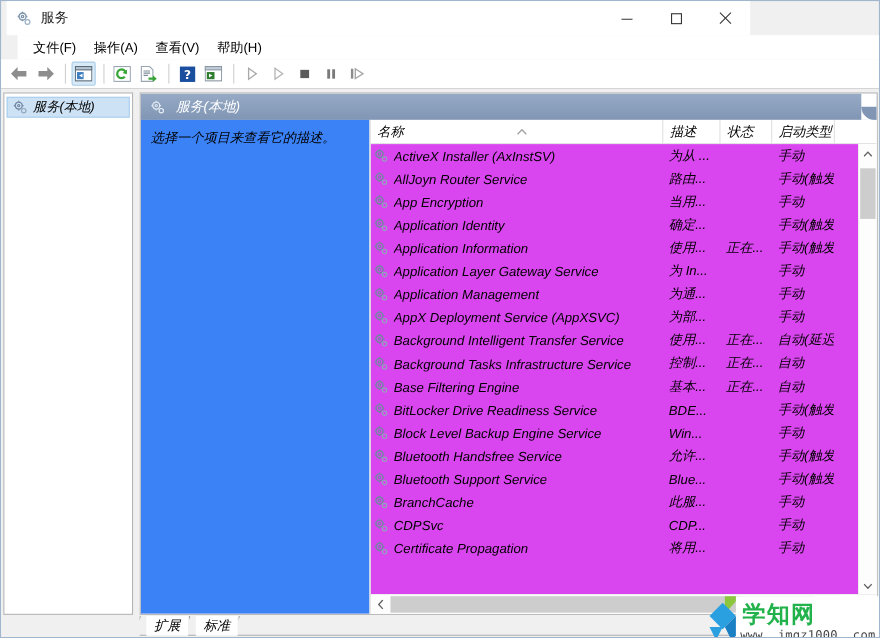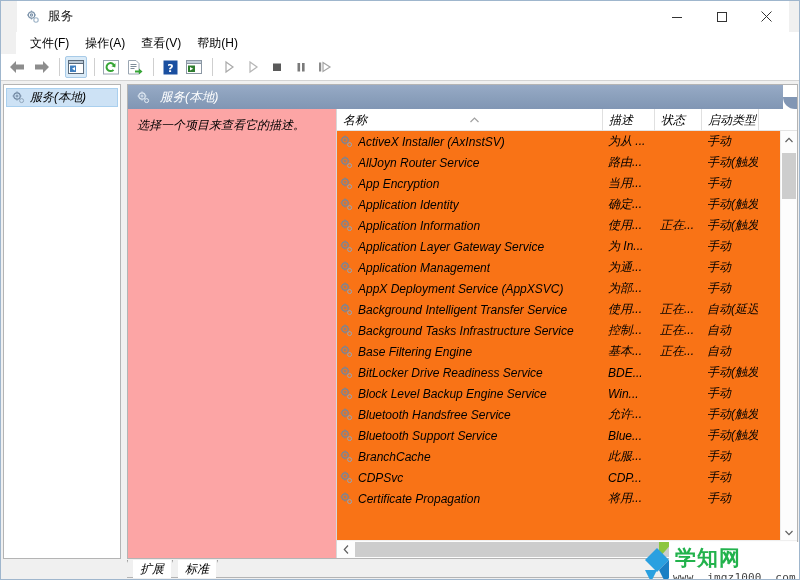--- a/index.html
+++ b/index.html
@@ -23,22 +23,22 @@
     height: 580px;
     box-sizing: border-box;
     border: 1px solid #9fb6cd;
     background: #f0f0f0;
     overflow: hidden;
   }
 
   
   #titlebar {
     position: absolute;
-    left: 16px; top: 0;
-    width: 772px; height: 31px;
+    left: 5px; top: 0;
+    width: 676px; height: 31px;
     background: #ffffff;
     display: flex;
     align-items: center;
   }
   #title-icon {
     width: 16px; height: 16px;
     margin-left: 8px;
     margin-right: 7px;
     flex: none;
     position: relative;
@@ -182,21 +182,21 @@
     width: 14px; height: 12px;
     background: #8196b4;
     border-bottom-left-radius: 12px;
   }
 
   
   #desc-pane {
     position: absolute;
     left: 0; top: 24px;
     width: 208px; bottom: 0;
-    background: #fca5a5;
+    background: #3b82f6;
     box-sizing: border-box;
   }
   #desc-text {
     font-size: 12px;
     color: #000;
     padding: 8px 0 0 9px;
     line-height: 16px;
   }
 
   
@@ -246,21 +246,21 @@
     opacity: .55;
   }
 
   
   #rows {
     position: absolute;
     left: 0; top: 22px;
     right: 16px;
     bottom: 17px;
     overflow: hidden;
-    background: #f97316;
+    background: #d946ef;
   }
   .row {
     height: 21px;
     display: flex;
     align-items: center;
     box-sizing: border-box;
   }
   .cell {
     font-size: 12px;
     color: #000;

